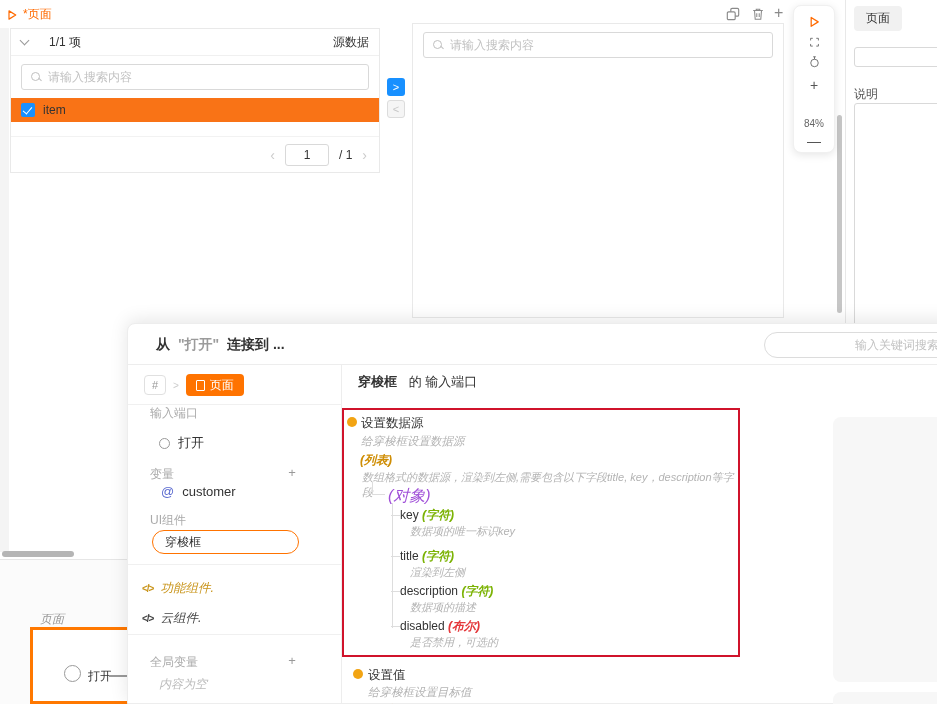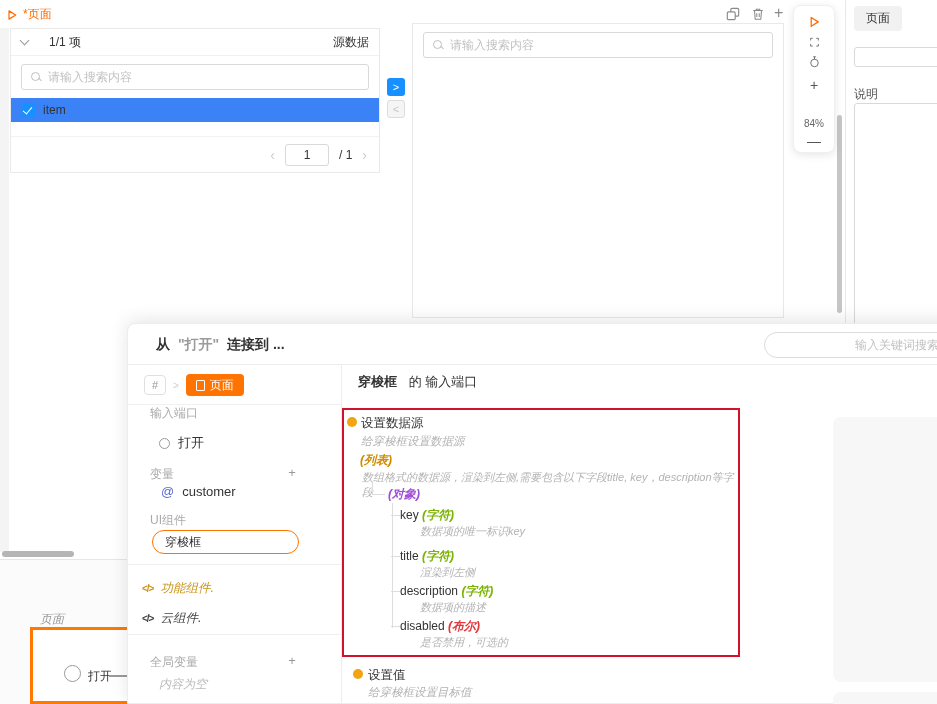--- a/index.html
+++ b/index.html
@@ -20,21 +20,21 @@
     transform:rotate(45deg); margin-top:-3px; }
   .search-box { margin:8px 10px; height:26px; border:1px solid #d9d9d9; border-radius:3px;
     display:flex; align-items:center; padding:0 8px; gap:6px; background:#fff; }
   .search-box input { border:none; outline:none; flex:1; font-size:12px; color:#333; background:transparent; }
   .search-box input::placeholder { color:#c2c2c2; }
   .mag { position:relative; width:12px; height:12px; flex:none; }
   .mag::before { content:""; position:absolute; left:1px; top:1px; width:7px; height:7px;
     border:1.3px solid #c0c0c0; border-radius:50%; }
   .mag::after { content:""; position:absolute; left:8px; top:8px; width:4px; height:1.3px;
     background:#c0c0c0; transform:rotate(45deg); }
-  .item-row { height:24px; margin-top:6px; background:#3b82f6; display:flex; align-items:center;
+  .item-row { height:24px; margin-top:6px; background:#f97316; display:flex; align-items:center;
     gap:8px; padding:0 10px; }
   .cbx { width:14px; height:14px; background:#1890ff; border-radius:2px; position:relative; }
   .cbx::after { content:""; position:absolute; left:4px; top:1.5px; width:4px; height:8px;
     border-right:1.6px solid #fff; border-bottom:1.6px solid #fff; transform:rotate(40deg); }
   .pager { position:absolute; left:0; right:0; bottom:0; height:36px; border-top:1px solid #f2f2f2;
     display:flex; align-items:center; justify-content:flex-end; gap:10px; padding-right:12px; }
   .pg-arrow { color:#ccc; font-size:14px; line-height:1; cursor:default; }
   .pg-input { width:44px; height:22px; border:1px solid #d9d9d9; border-radius:3px;
     text-align:center; font-size:12px; color:#333; outline:none; }
   .empty-wrap { margin-top:18px; display:flex; flex-direction:column; align-items:center; gap:10px; }
@@ -111,29 +111,29 @@
   .heading { position:absolute; left:16px; top:8px; font-size:13px; color:#333; }
   .heading b { margin-right:8px; }
   .gray-card { position:absolute; left:491px; background:#f7f7f7; border-radius:8px; width:300px; }
 
   .red-card { position:absolute; left:0; top:43px; width:398px; height:249px;
     border:2px solid #d0132b; background:#fff; }
   .dot { position:absolute; width:10px; height:10px; border-radius:50%; background:#f2a413; }
   .port-name { position:absolute; font-size:12.5px; color:#333; }
   .it-desc { position:absolute; font-style:italic; color:#b3b3b3; font-size:11.5px; }
   .t-list { position:absolute; font-style:italic; font-weight:bold; color:#cf8e06; font-size:12px; }
-  .t-obj  { position:absolute; font-style:italic; font-weight:bold; color:#a050d8; font-size:12px; }
+  .t-obj  { position:absolute; font-style:italic; font-weight:normal; color:#a050d8; font-size:16px; }
   .t-str  { font-style:italic; font-weight:bold; color:#7cb305; font-size:12px; }
   .t-bool { font-style:italic; font-weight:bold; color:#e4393c; font-size:12px; }
   .elbow { position:absolute; left:28px; top:72px; width:13px; height:13px;
     border-left:1px solid #ddd; border-bottom:1px solid #ddd; }
   .vline { position:absolute; left:48px; top:93px; width:1px; height:125px; background:#ddd; }
   .f-name { position:absolute; left:56px; font-size:12px; color:#333; }
   .f-name::before { content:""; position:absolute; left:-9px; top:8px; width:9px; border-top:1px solid #ddd; }
-  .f-desc { position:absolute; left:76px; font-style:italic; color:#b3b3b3; font-size:11px; }
+  .f-desc { position:absolute; left:66px; font-style:italic; color:#b3b3b3; font-size:11px; }
 
   
   .inbox { width:46px; height:34px; }
 </style>
 </head>
 <body>
 
 <div class="abs gutter"></div>
 
 <div class="abs page-tab">

